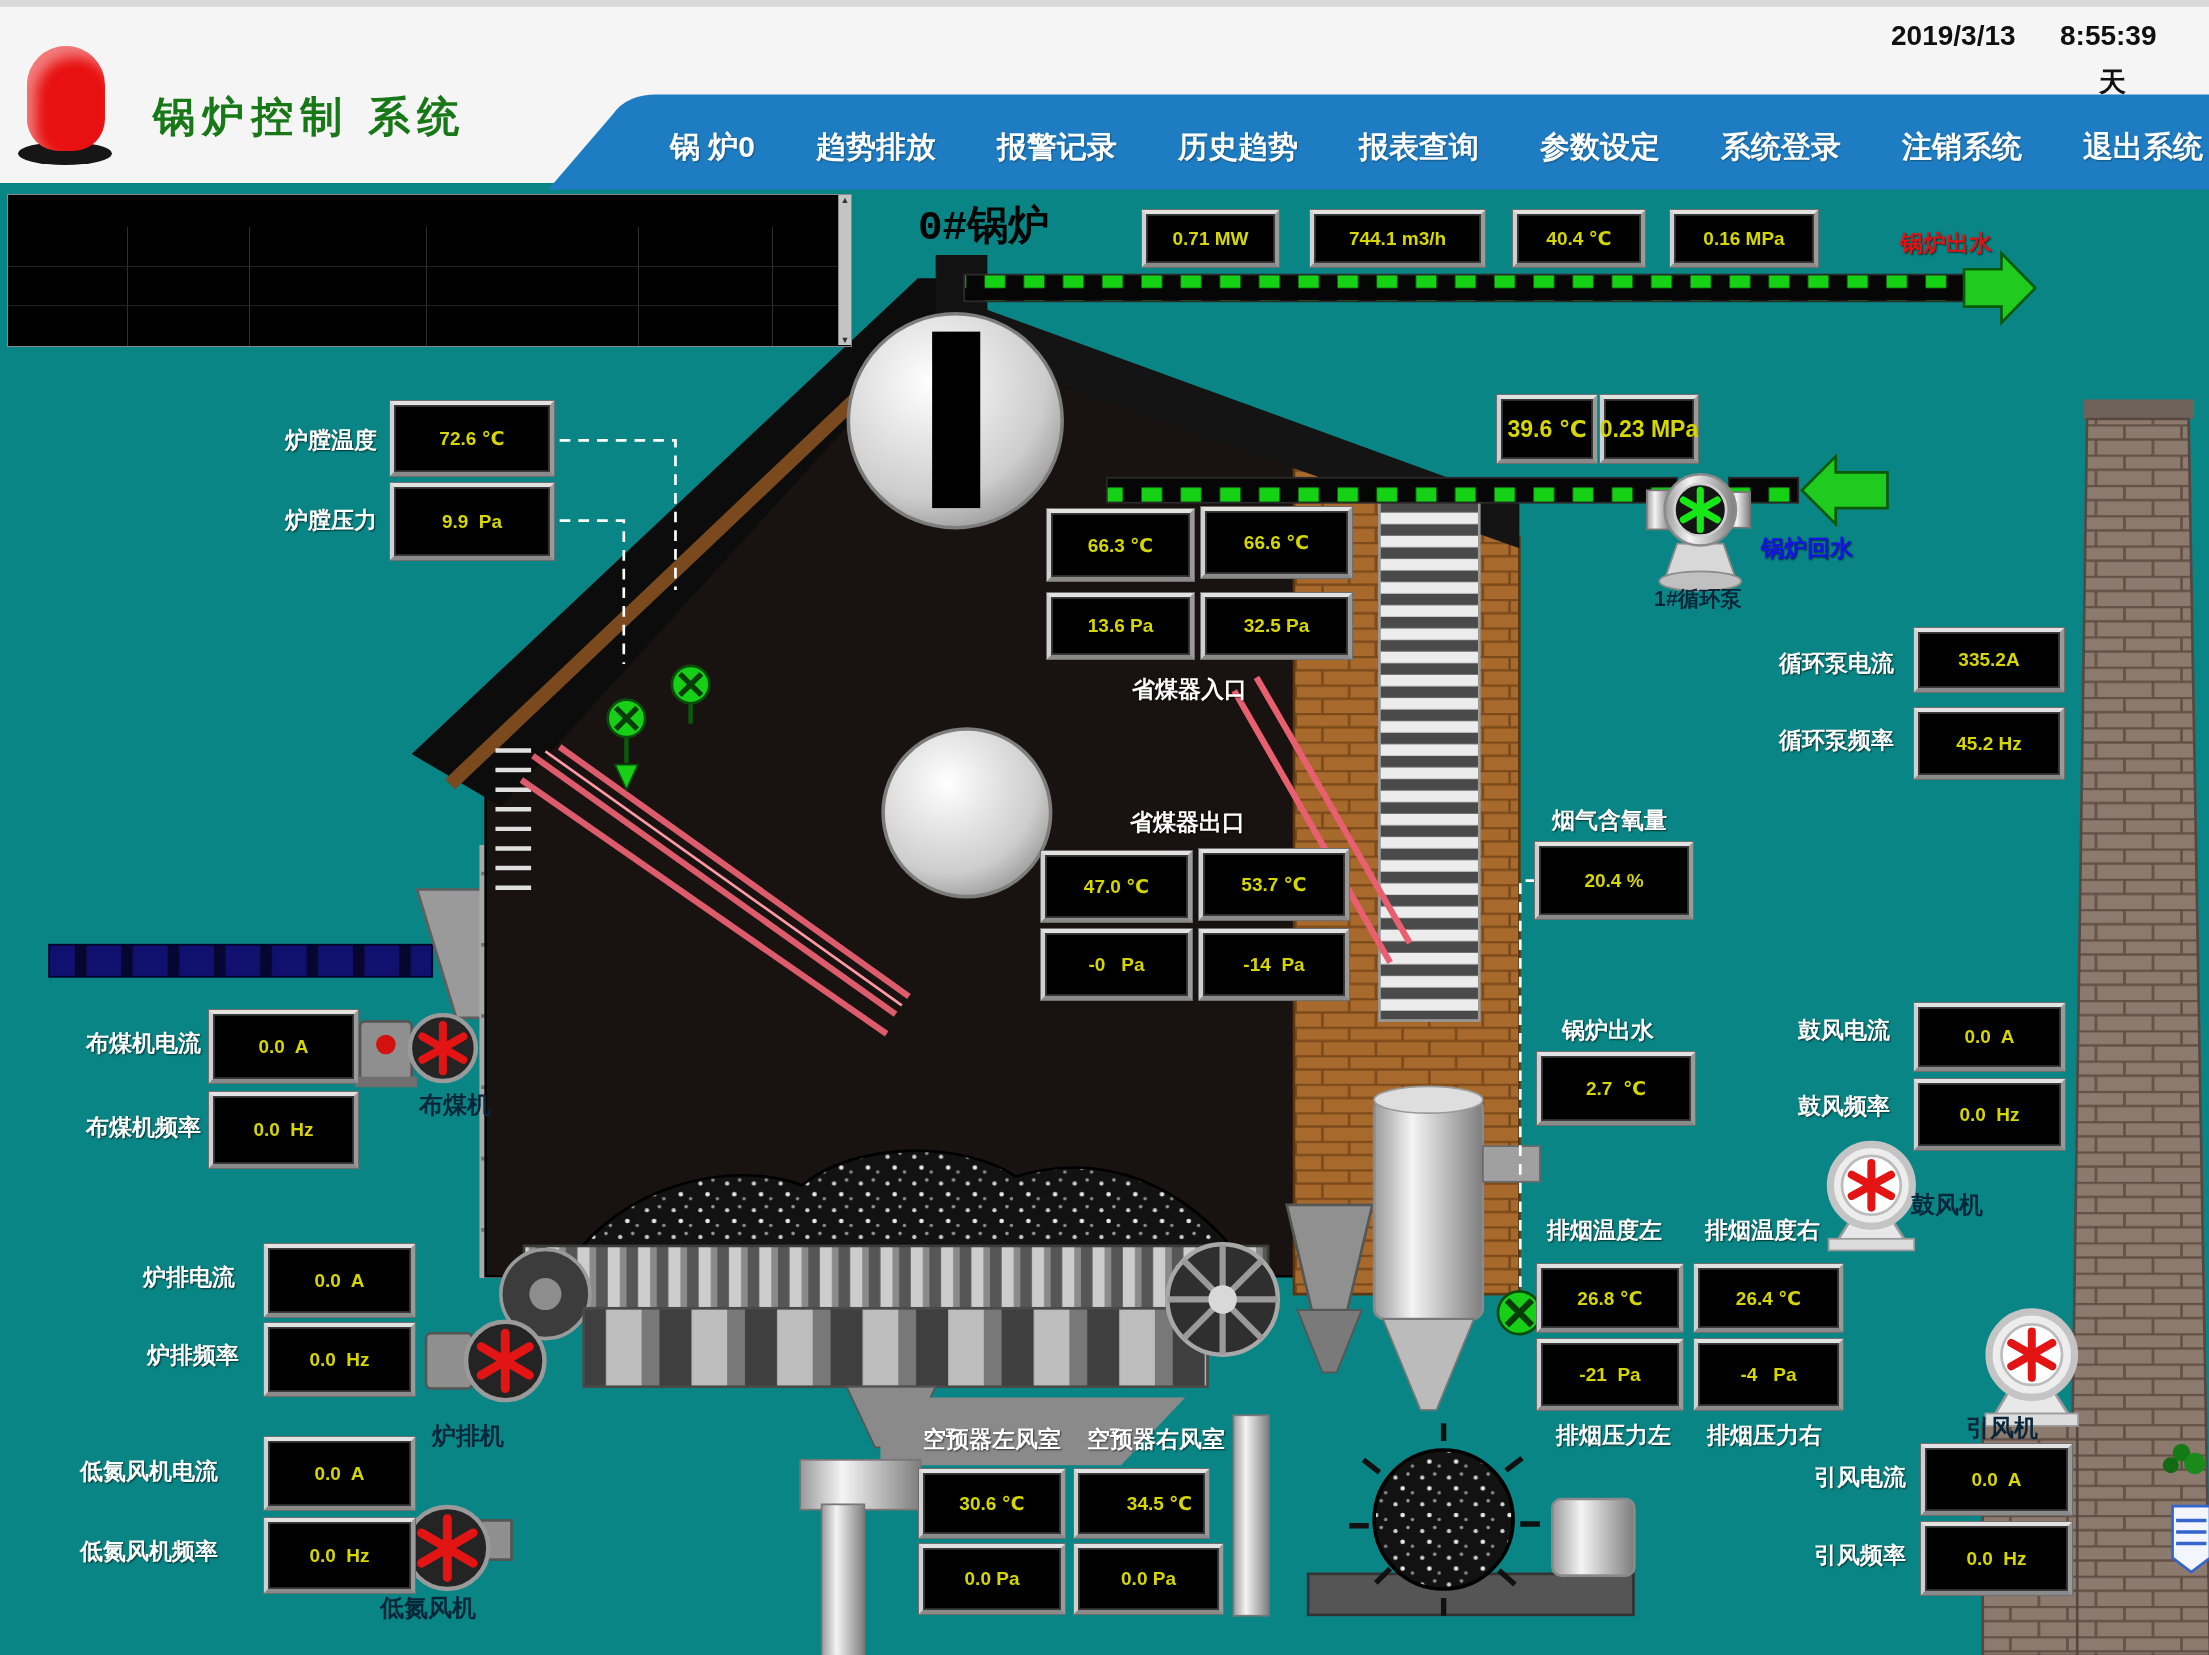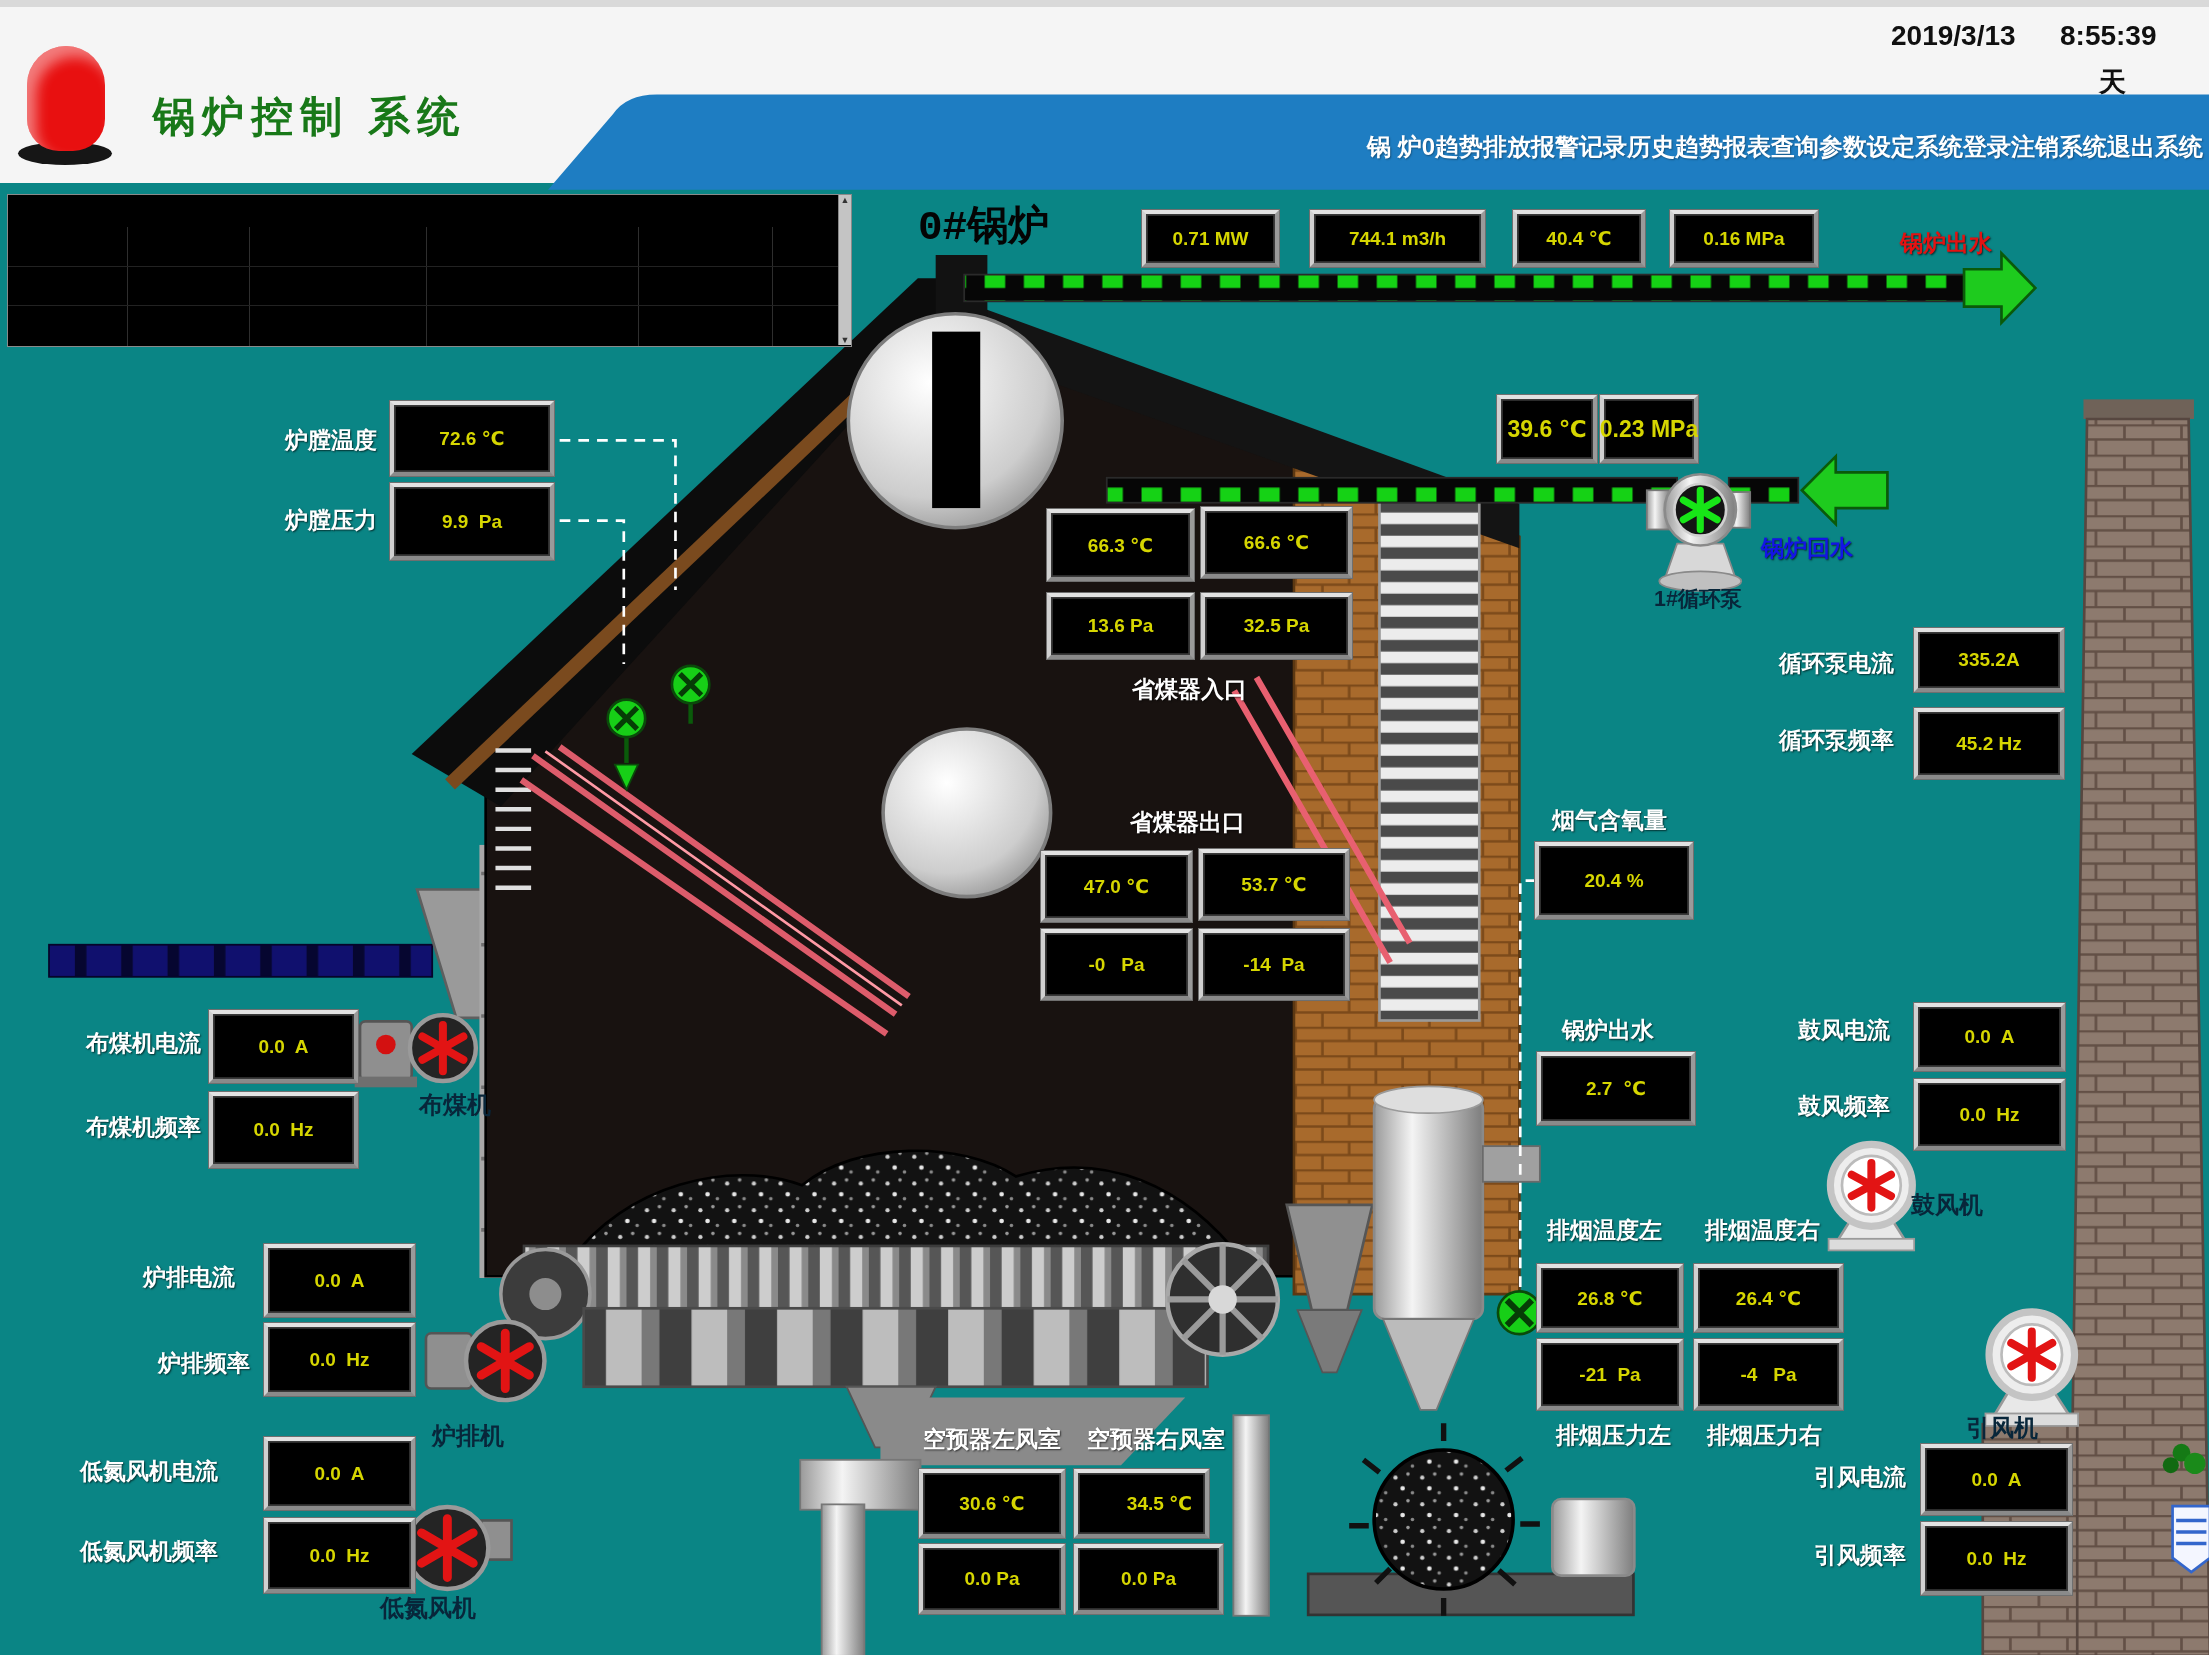--- a/index.html
+++ b/index.html
@@ -7,21 +7,21 @@
     font-family:"Liberation Sans","DejaVu Sans",sans-serif;}
   
   #topbar{position:absolute;left:0;top:0;width:2210px;height:183px;background:#f5f5f5;
     border-top:7.1px solid #d9d9d9;box-sizing:border-box;z-index:10;}
   #navsvg{position:absolute;left:0;top:0;width:2210px;height:183px;}
   .bell{position:absolute;left:27px;top:39px;width:78px;height:105px;background:#e81010;
     border-radius:39px 39px 32px 32px;box-shadow:inset 9px 10.7px 12.5px rgba(255,255,255,.45);}
   .bellbase{position:absolute;left:18px;top:135px;width:94px;height:23px;background:#161616;border-radius:50%;}
   #title{position:absolute;left:153px;top:82px;font-size:42px;font-weight:bold;color:#187818;letter-spacing:7.1px;}
   #menu{position:absolute;left:670px;top:100px;width:1533px;height:80px;display:flex;
-    align-items:center;justify-content:flex-end;color:#ffffff;font-size:24px;font-weight:bold;z-index:11;}
+    align-items:center;justify-content:space-between;color:#ffffff;font-size:30px;font-weight:bold;z-index:11;}
   #menu span{cursor:pointer;text-shadow:0.9px 0.9px 1.8px rgba(0,0,0,.35);white-space:pre;}
   .dt{position:absolute;top:12.5px;font-size:28px;font-weight:bold;color:#101010;}
   #day{position:absolute;left:2099px;top:57px;font-size:27px;font-weight:bold;color:#101010;}
   
   #alarmtable{position:absolute;left:7.1px;top:194px;width:845px;height:153px;background:#000;
     border:1.8px solid #8a8a8a;box-sizing:border-box;z-index:9;}
   #thead{display:flex;height:32px;background:#cfcfcf;border-bottom:1.8px solid #777;}
   #thead div{font-size:15px;font-weight:bold;color:#23233a;display:flex;align-items:center;
     justify-content:center;border-right:0.9px solid #999;box-sizing:border-box;overflow:hidden;white-space:nowrap;}
   .vline{position:absolute;top:32px;bottom:0;width:0.9px;background:#2e2e2e;}
@@ -359,21 +359,21 @@
   <div class="vbox" style="left:1921px;top:1522px;width:151px;height:73px;">0.0  Hz</div>
 
   <div class="lbl" style="left:86px;top:1028px;">布煤机电流</div>
   <div class="vbox" style="left:209px;top:1010px;width:149px;height:73px;">0.0  A</div>
   <div class="lbl" style="left:86px;top:1112px;">布煤机频率</div>
   <div class="vbox" style="left:209px;top:1092px;width:149px;height:76px;">0.0  Hz</div>
   <div class="lbl dlbl" style="left:419px;top:1089px;font-size:24px;">布煤机</div>
 
   <div class="lbl" style="left:143px;top:1262px;">炉排电流</div>
   <div class="vbox" style="left:264px;top:1244px;width:151px;height:73px;">0.0  A</div>
-  <div class="lbl" style="left:158px;top:1340px;margin-top:8px;">炉排频率</div>
+  <div class="lbl" style="left:147px;top:1340px;">炉排频率</div>
   <div class="vbox" style="left:264px;top:1323px;width:151px;height:73px;">0.0  Hz</div>
   <div class="lbl dlbl" style="left:432px;top:1420px;font-size:24px;">炉排机</div>
 
   <div class="lbl" style="left:80px;top:1456px;">低氮风机电流</div>
   <div class="vbox" style="left:264px;top:1437px;width:151px;height:73px;">0.0  A</div>
   <div class="lbl" style="left:80px;top:1536px;">低氮风机频率</div>
   <div class="vbox" style="left:264px;top:1518px;width:151px;height:75px;">0.0  Hz</div>
   <div class="lbl dlbl" style="left:380px;top:1592px;font-size:24px;">低氮风机</div>
 
   <div class="lbl" style="left:923px;top:1424px;">空预器左风室</div>

